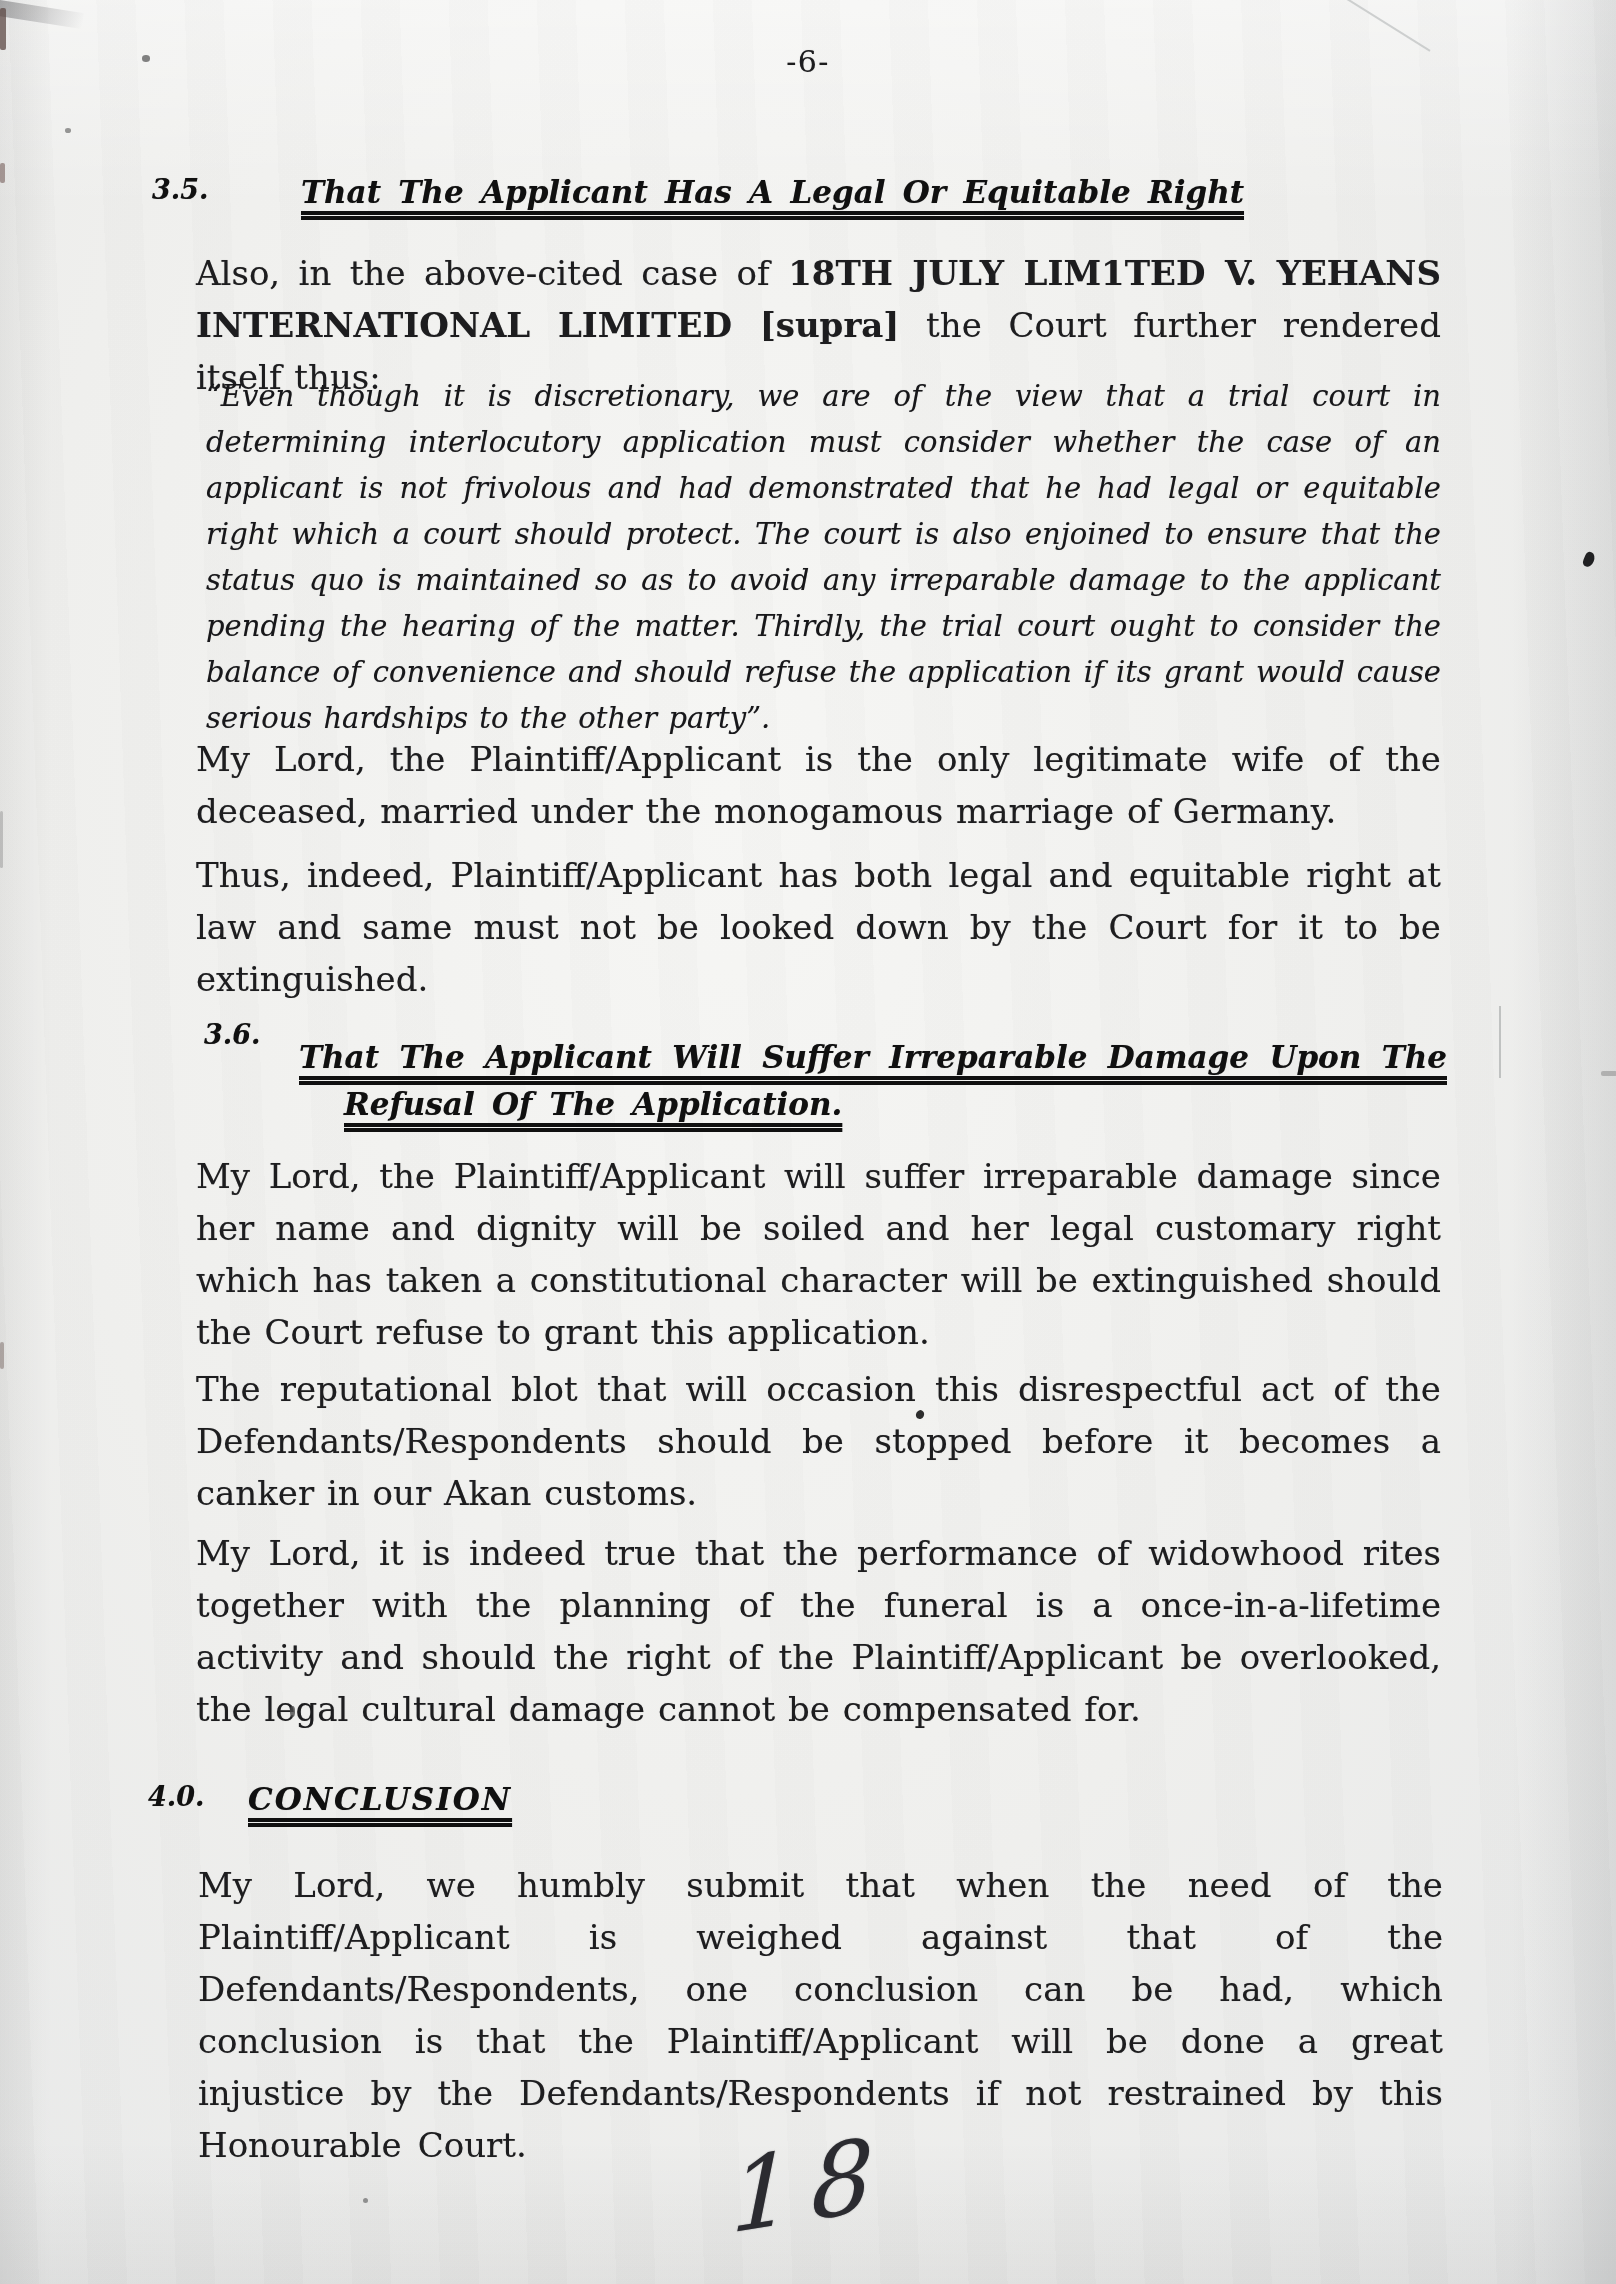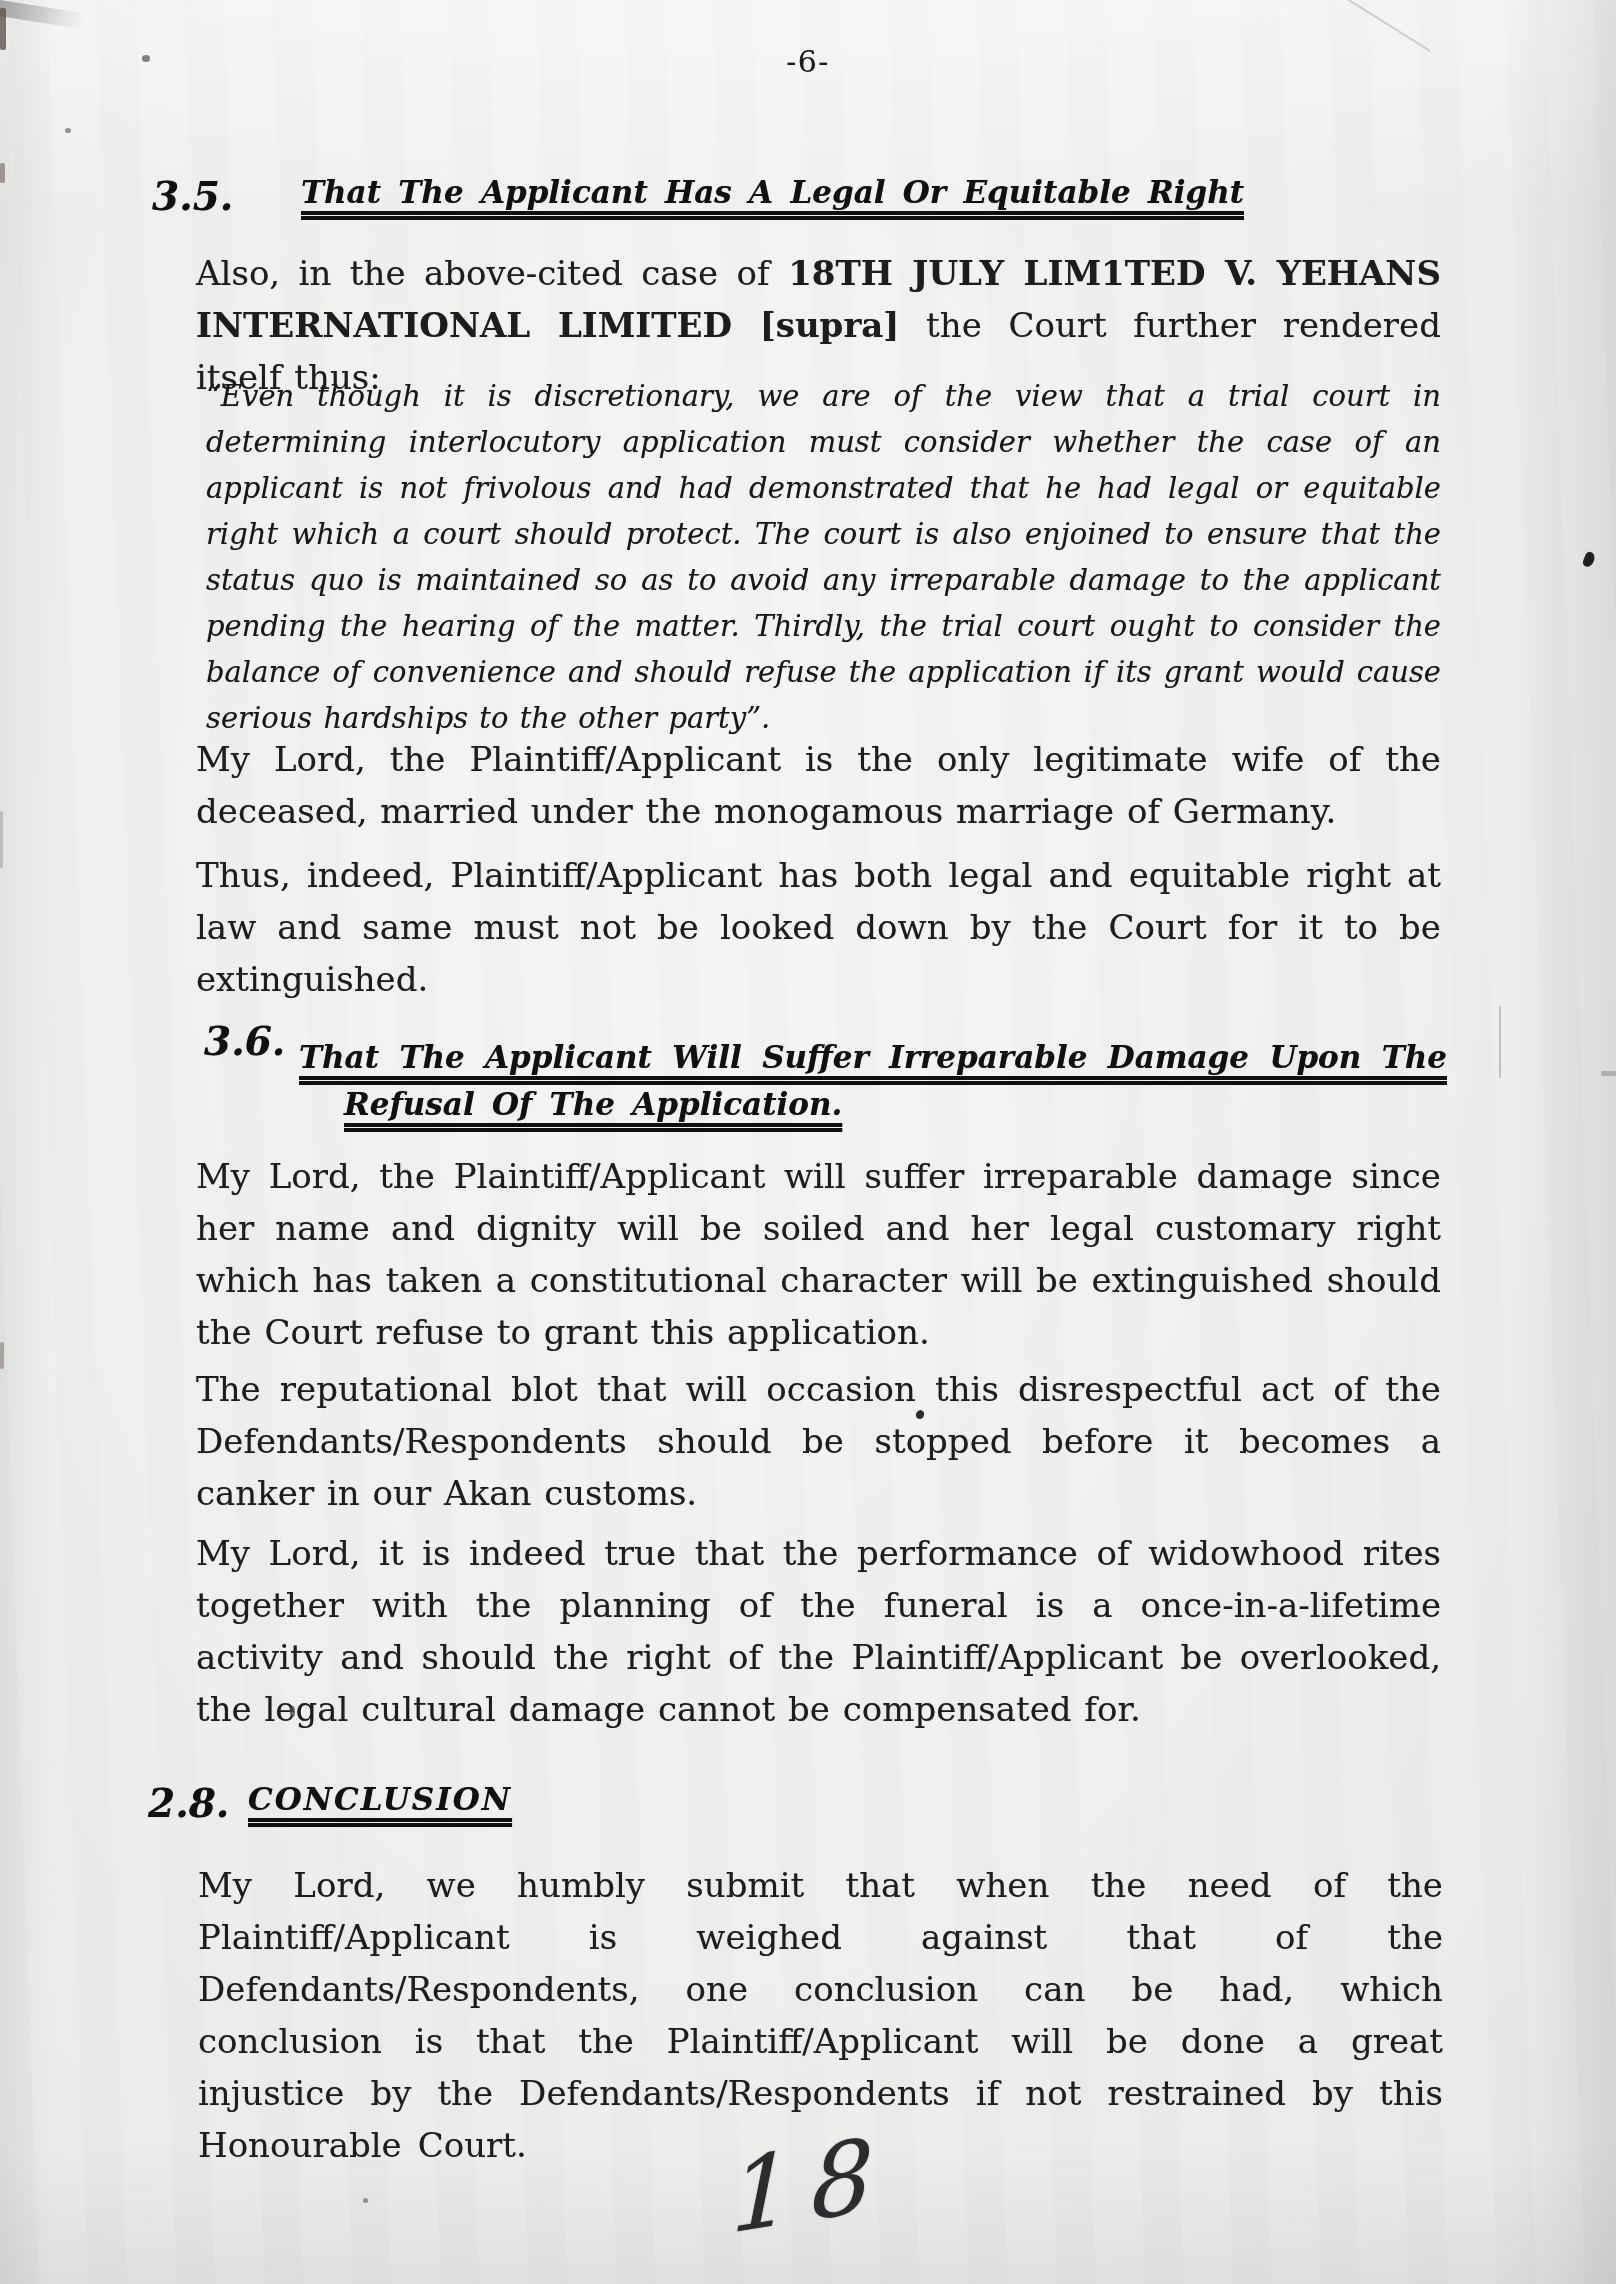--- a/index.html
+++ b/index.html
@@ -33,21 +33,21 @@
   }
   .quote{
     font-style:italic;
     font-size:29px; line-height:46px; color:#17171a;margin-top:12px;
   }
   .concl{word-spacing:5.2px;}
   .b{font-weight:bold;}
   .sec-num{
     position:absolute;
     font-style:italic; font-weight:bold;
-    font-size:39px; line-height:1.1; color:#101010;
+    font-size:27px; line-height:1.1; color:#101010;
     text-shadow:0 0 0.7px rgba(10,10,10,0.45);
   }
   .heading{
     position:absolute;
     font-style:italic; font-weight:bold;
     font-size:31px; line-height:1.1; color:#101010;
     text-decoration-line:underline;
     text-decoration-style:double;
     text-decoration-thickness:3.9px;
     text-underline-offset:7.8px;
@@ -107,21 +107,21 @@
   <div class="sec-num" style="left:204px;top:1020px;">3.6.</div>
   <div class="heading h36l1" style="left:299px;top:1020px;width:1148px;margin-top:20px;">That The Applicant Will Suffer Irreparable Damage Upon The</div>
   <div class="heading" style="left:299px;top:1087px;margin-left:45px;">Refusal Of The Application.</div>
 
   <p class="body" style="left:196px;top:1150px;width:1245px;">My Lord, the Plaintiff/Applicant will suffer irreparable damage since her name and dignity will be soiled and her legal customary right which has taken a constitutional character will be extinguished should the Court refuse to grant this application.</p>
 
   <p class="body" style="left:196px;top:1363px;width:1245px;">The reputational blot that will occasion this disrespectful act of the Defendants/Respondents should be stopped before it becomes a canker in our Akan customs.</p>
 
   <p class="body" style="left:196px;top:1527px;width:1245px;">My Lord, it is indeed true that the performance of widowhood rites together with the planning of the funeral is a once-in-a-lifetime activity and should the right of the Plaintiff/Applicant be overlooked, the legal cultural damage cannot be compensated for.</p>
 
-  <div class="sec-num" style="left:148px;top:1782px;">2.8.</div>
+  <div class="sec-num" style="left:148px;top:1782px;">4.0.</div>
   <div class="heading hconc" style="left:248px;top:1782px;">CONCLUSION</div>
 
   <p class="body concl" style="left:198px;top:1859px;width:1245px;">My Lord, we humbly submit that when the need of the Plaintiff/Applicant is weighed against that of the Defendants/Respondents, one conclusion can be had, which conclusion is that the Plaintiff/Applicant will be done a great injustice by the Defendants/Respondents if not restrained by this Honourable Court.</p>
 
   <div class="handwritten" style="left:730px;top:2135px;">18</div>
 
   <div class="art a-cornersmudge"></div>
   <div class="art a-edge1"></div>
   <div class="art a-edge2"></div>
   <div class="art a-edge3"></div>

